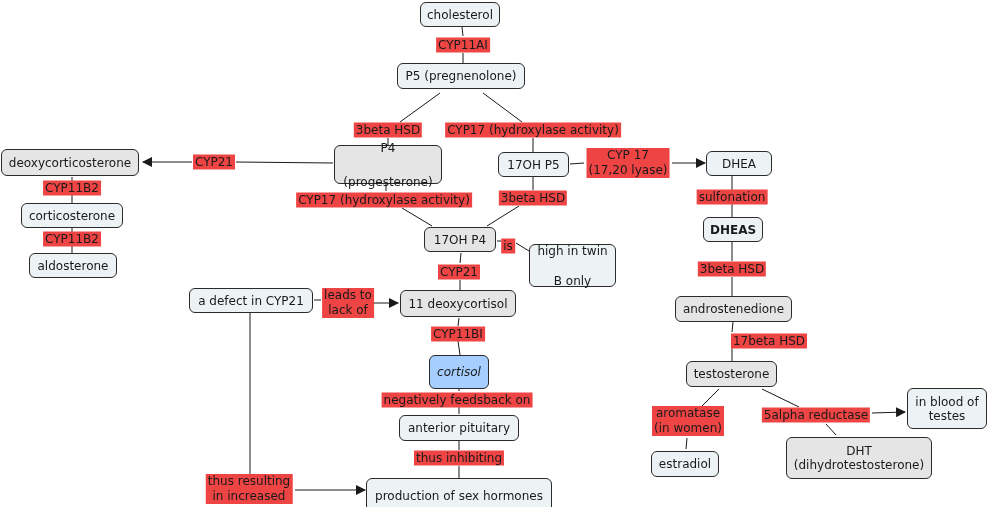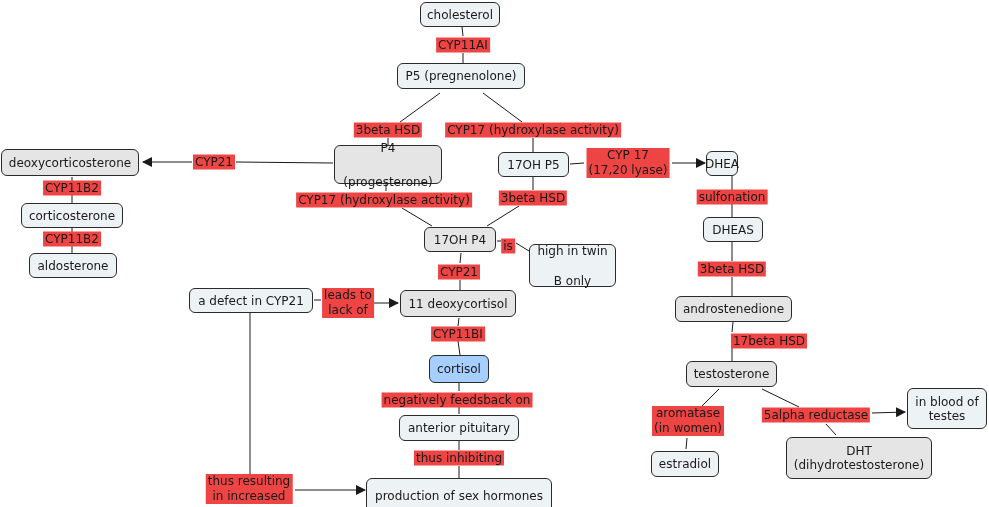--- a/index.html
+++ b/index.html
@@ -78,24 +78,24 @@
 <div class="node gray" style="left:397px;top:63px;width:128px;height:26px;">
     <span>P5 (pregnenolone)</span>
   </div>
 <div class="node yellow" style="left:334px;top:145px;width:108px;height:39px;flex-direction:column;gap:20px;">
     <span>P4</span>
     <span>(progesterone)</span>
   </div>
 <div class="node gray" style="left:498px;top:152px;width:71px;height:25px;">
     <span>17OH P5</span>
   </div>
-<div class="node gray" style="left:706px;top:151px;width:32px;height:25px;">
+<div class="node gray" style="left:706px;top:151px;width:66px;height:25px;">
     <span>DHEA</span>
   </div>
-<div class="node gray" style="left:703px;top:217px;width:60px;height:25px;">
+<div class="node gray" style="left:703px;top:217px;width:60px;height:25px;font-weight:bold;">
     <span>DHEAS</span>
   </div>
 <div class="node yellow" style="left:1px;top:149px;width:138px;height:27px;">
     <span>deoxycorticosterone</span>
   </div>
 <div class="node gray" style="left:21px;top:203px;width:102px;height:25px;">
     <span>corticosterone</span>
   </div>
 <div class="node gray" style="left:29px;top:253px;width:88px;height:25px;">
     <span>aldosterone</span>
@@ -106,21 +106,21 @@
 <div class="node gray" style="left:529px;top:244px;width:87px;height:43px;flex-direction:column;gap:16px;">
     <span>high in twin</span>
     <span>B only</span>
   </div>
 <div class="node gray" style="left:189px;top:288px;width:124px;height:25px;">
     <span>a defect in CYP21</span>
   </div>
 <div class="node yellow" style="left:400px;top:290px;width:116px;height:27px;">
     <span>11 deoxycortisol</span>
   </div>
-<div class="node blue" style="left:429px;top:355px;width:60px;height:28px;">
+<div class="node blue" style="left:429px;top:355px;width:60px;height:34px;font-style:italic;">
     <span>cortisol</span>
   </div>
 <div class="node gray" style="left:399px;top:415px;width:120px;height:26px;">
     <span>anterior pituitary</span>
   </div>
 <div class="node gray" style="left:366px;top:478px;width:186px;height:36px;">
     <span>production of sex hormones</span>
   </div>
 <div class="node yellow" style="left:675px;top:296px;width:117px;height:26px;">
     <span>androstenedione</span>

